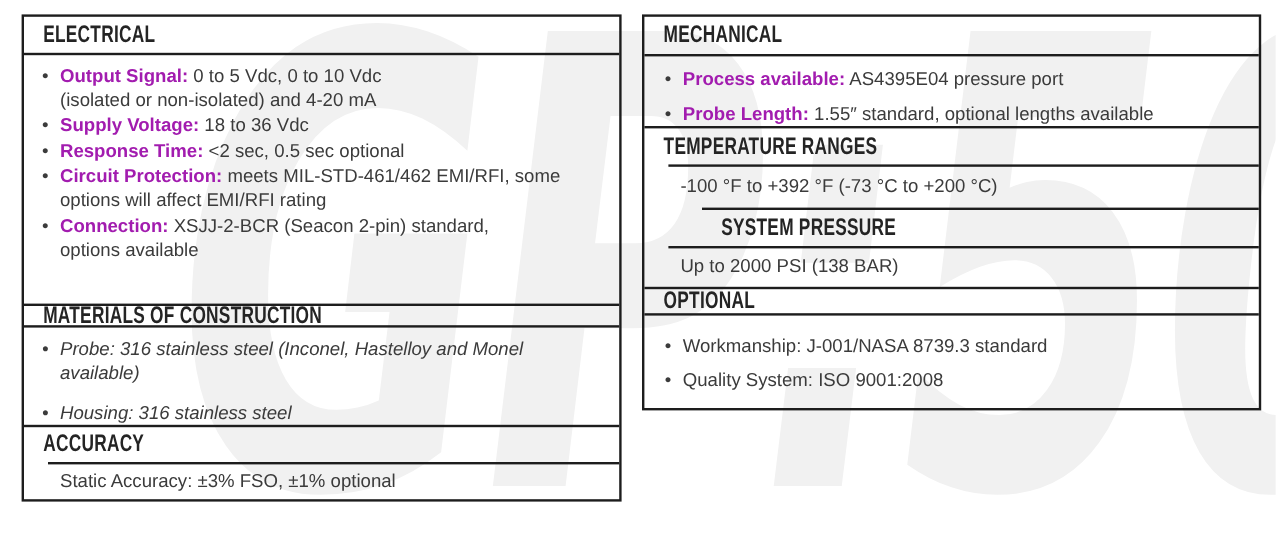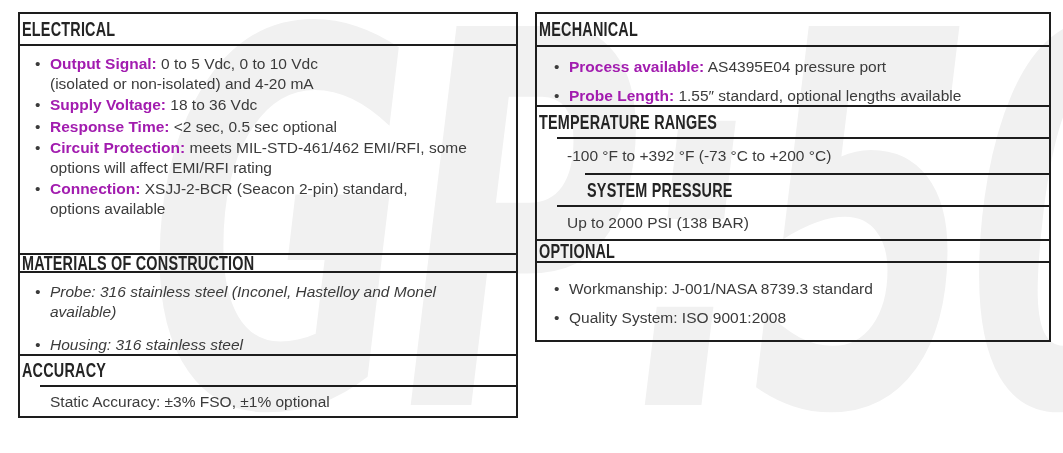--- a/index.html
+++ b/index.html
@@ -28,21 +28,21 @@
     border:2px solid #1d1d1d;
     background:transparent;
     box-sizing:border-box;
   }
   #left-table  { left:18px;  width:500px; }
   #right-table { left:535px; width:516px; }
 
   .cell { box-sizing:border-box; }
   .cell + .cell { border-top:2px solid #1d1d1d; }
 
-  .sec-header { display:flex; align-items:center; padding-left:2px; }
+  .sec-header { display:flex; align-items:center; padding-left:16px; }
   .htext {
     font-weight:bold; font-size:20px; color:#242424;
     transform:scaleX(0.72); transform-origin:left center;
     white-space:nowrap; letter-spacing:0.3px;
   }
 
   .sec-body {
     font-size:15.5px; color:#3b3b3b;
   }
 

